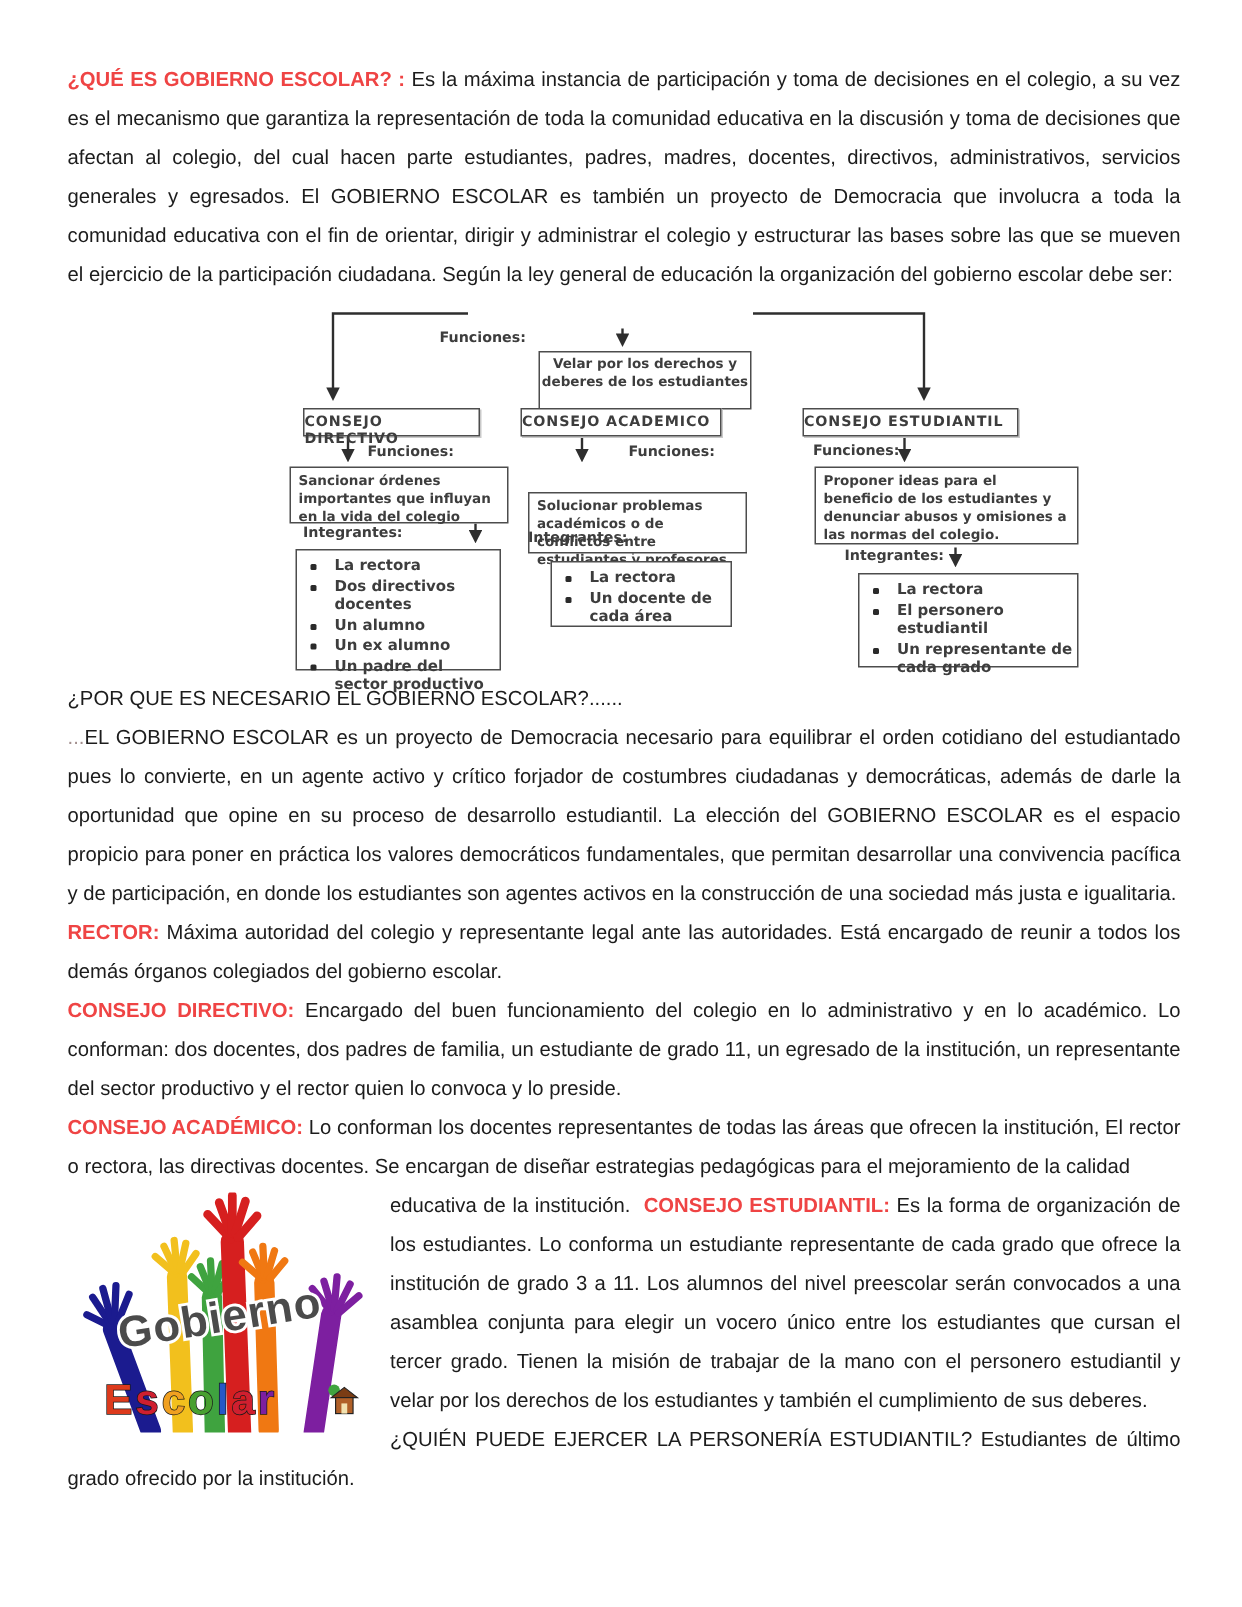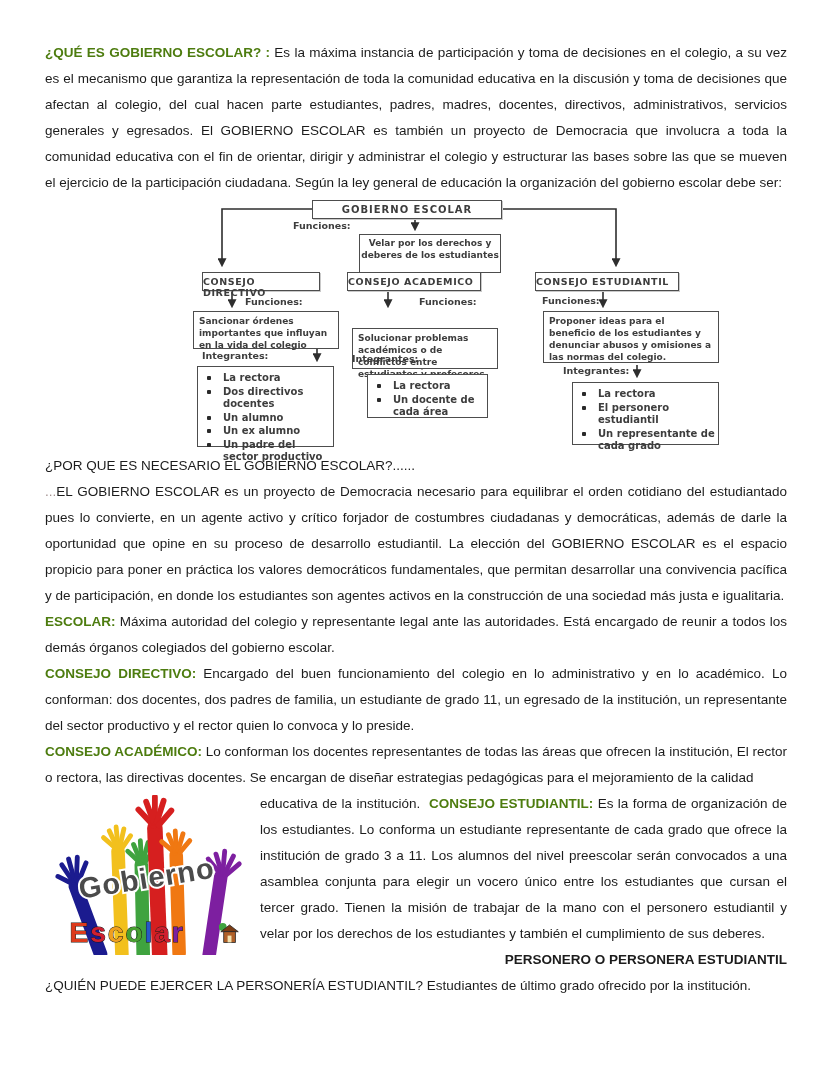--- a/index.html
+++ b/index.html
@@ -1,19 +1,19 @@
 <!DOCTYPE html>
 <html><head>
 <meta charset="utf-8">
 <style>
   html,body{margin:0;padding:0;background:#fff;overflow:hidden;}
   body{width:828px;height:1071px;font-family:"Liberation Sans",sans-serif;}
   .page{box-sizing:border-box;width:828px;height:1071px;padding:40px 41px 0 45px;background:#fff;}
   p.body{margin:0;font-size:13.5px;line-height:26px;color:#1c1c1c;text-align:justify;}
-  p.body b{color:#4d7c0f;}
+  p.body b{color:#ef4444;}
   .right{text-align:right !important;}
   .bold{font-weight:bold;}
   .ell{color:#a3908f;}
   
   .diagram{position:relative;height:255px;margin-top:2px;font-family:"DejaVu Sans",sans-serif;}
   .connectors{position:absolute;left:0;top:0;}
   .dbox{position:absolute;border:1px solid #4d4d4d;background:#fff;color:#3d3d3d;
         font-weight:bold;box-sizing:border-box;}
   .title-box{font-size:9.5px;letter-spacing:.6px;text-align:left;padding-top:3px;box-shadow:1px 1px 0 #c9c9c9;}
   .root-box{font-size:10px;letter-spacing:1px;text-align:center;padding-top:3px;box-shadow:1px 1px 0 #c9c9c9;}
@@ -50,21 +50,20 @@
         <path d="M335,62 L335,69" marker-end="url(#arw)"></path>
         <path d="M187,93 L187,108" marker-end="url(#arw)"></path>
         <path d="M343,93 L343,108" marker-end="url(#arw)"></path>
         <path d="M558,93 L558,108" marker-end="url(#arw)"></path>
         <path d="M272,151 L272,162" marker-end="url(#arw)"></path>
         <path d="M377,156 L377,170" marker-end="url(#arw)"></path>
         <path d="M592,167 L592,178" marker-end="url(#arw)"></path>
       </g>
     </svg>
 
-    <div class="dbox root-box" style="left:267px;top:2px;width:190px;height:19px">GOBIERNO ESCOLAR</div>
     <div class="dlabel" style="left:248px;top:22px">Funciones:</div>
     <div class="dbox velar" style="left:314px;top:36px;width:142px;height:39px">Velar por los derechos y deberes de los estudiantes</div>
 
     <div class="dbox title-box" style="left:157px;top:74px;width:118px;height:19px">CONSEJO DIRECTIVO</div>
     <div class="dbox title-box" style="left:302px;top:74px;width:134px;height:19px">CONSEJO ACADEMICO</div>
     <div class="dbox title-box" style="left:490px;top:74px;width:144px;height:19px">CONSEJO ESTUDIANTIL</div>
 
     <div class="dlabel" style="left:200px;top:98px">Funciones:</div>
     <div class="dlabel" style="left:374px;top:98px">Funciones:</div>
     <div class="dlabel" style="left:497px;top:97px">Funciones:</div>
@@ -97,21 +96,21 @@
           <li>La rectora</li>
           <li>El personero estudiantil</li>
           <li>Un representante de cada grado</li>
         </ul>
     </div>
   </div>
 
   <p class="body"><span>¿POR QUE ES NECESARIO EL GOBIERNO ESCOLAR?......</span></p>
   <p class="body"><span class="ell">...</span><span>EL GOBIERNO ESCOLAR es un proyecto de Democracia necesario para equilibrar el orden cotidiano del estudiantado pues lo convierte, en un agente activo y crítico forjador de costumbres ciudadanas y democráticas, además de darle la oportunidad que opine en su proceso de desarrollo estudiantil. La elección del GOBIERNO ESCOLAR es el espacio propicio para poner en práctica los valores democráticos fundamentales, que permitan desarrollar una convivencia pacífica y de participación, en donde los estudiantes son agentes activos en la construcción de una sociedad más justa e igualitaria.</span></p>
 
-  <p class="body"><b>ESCOLAR:</b> <span>Máxima autoridad del colegio y representante legal ante las autoridades. Está encargado de reunir a todos los demás órganos colegiados del gobierno escolar.</span></p>
+  <p class="body"><b>RECTOR:</b> <span>Máxima autoridad del colegio y representante legal ante las autoridades. Está encargado de reunir a todos los demás órganos colegiados del gobierno escolar.</span></p>
 
   <p class="body"><b>CONSEJO DIRECTIVO:</b> <span>Encargado del buen funcionamiento del colegio en lo administrativo y en lo académico. Lo conforman: dos docentes, dos padres de familia, un estudiante de grado 11, un egresado de la institución, un representante del sector productivo y el rector quien lo convoca y lo preside.</span></p>
 
   <p class="body"><b>CONSEJO ACADÉMICO:</b> <span>Lo conforman los docentes representantes de todas las áreas que ofrecen la institución, El rector o rectora, las directivas docentes. Se encargan de diseñar estrategias pedagógicas para el mejoramiento de la calidad</span></p>
 
   <div class="wrapzone">
     <div class="logo-float">
       <svg width="200" height="160" viewBox="0 0 200 165">
         <g fill="none" stroke-linecap="round">
 
@@ -176,18 +175,17 @@
 
         <g transform="translate(170,132)">
           <circle cx="4" cy="4" r="4" fill="#3fa33f"></circle>
           <polygon points="2,9 11,2 20,9" fill="#7a3c14" stroke="#222" stroke-width="0.8"></polygon>
           <rect x="5" y="9" width="12" height="11" fill="#b06028" stroke="#222" stroke-width="0.8"></rect>
           <rect x="9" y="13" width="4" height="7" fill="#f2e2b0"></rect>
         </g>
       </svg>
     </div>
     <p class="body"><span>educativa de la institución.</span>&nbsp; <b>CONSEJO ESTUDIANTIL:</b> <span>Es la forma de organización de los estudiantes. Lo conforma un estudiante representante de cada grado que ofrece la institución de grado 3 a 11. Los alumnos del nivel preescolar serán convocados a una asamblea conjunta para elegir un vocero único entre los estudiantes que cursan el tercer grado. Tienen la misión de trabajar de la mano con el personero estudiantil y velar por los derechos de los estudiantes y también el cumplimiento de sus deberes.</span></p>
-    <p class="body right bold">PERSONERO O PERSONERA ESTUDIANTIL</p>
   </div>
 
   <p class="body"><span>¿QUIÉN PUEDE EJERCER LA PERSONERÍA ESTUDIANTIL?</span> <span>Estudiantes de último grado ofrecido por la institución.</span></p>
 
 </div>
 
 </body></html>

